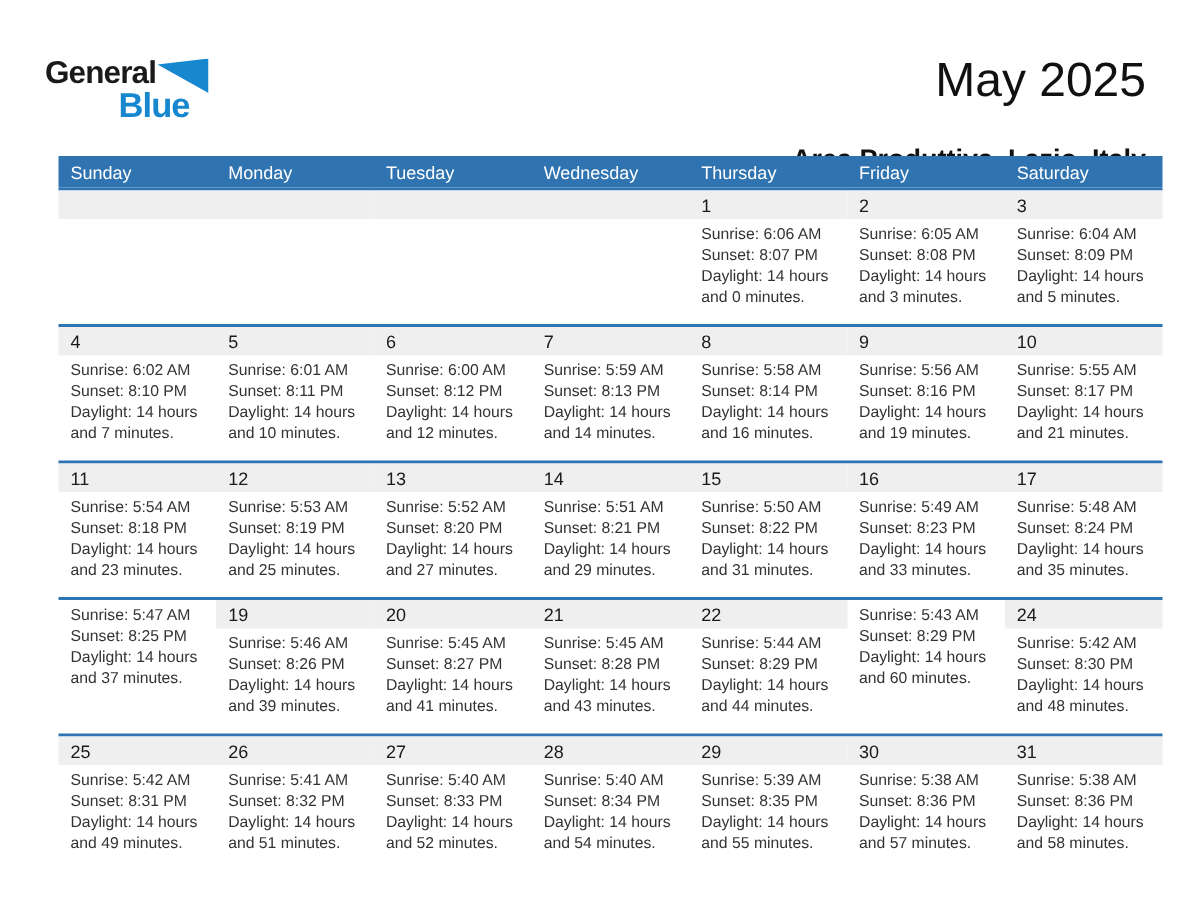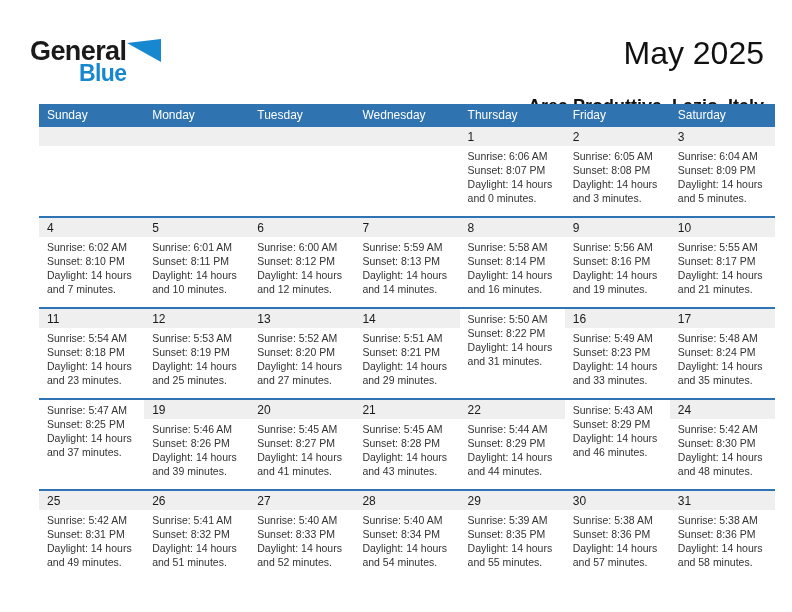--- a/index.html
+++ b/index.html
@@ -12,21 +12,21 @@
   }
   *{box-sizing:border-box;}
   html,body{margin:0;padding:0;background:#fff;}
   .page{
     position:relative;width:792px;height:612px;background:#ffffff;
     font-family:"Liberation Sans",sans-serif;overflow:hidden;
   }
   
   .logo{position:absolute;left:30px;top:38px;}
   .logo-top{display:flex;align-items:flex-start;line-height:1;}
-  .logo-general{font-size:27px;font-weight:600;color:#1a1a1a;letter-spacing:-0.6px;}
+  .logo-general{font-size:21px;font-weight:600;color:#1a1a1a;letter-spacing:-0.6px;}
   .logo-flag{margin-left:1px;margin-top:1px;}
   .logo-blue{font-size:23px;font-weight:600;letter-spacing:-0.6px;color:var(--brand-blue);line-height:1;margin-top:-3px;padding-left:49px;}
   
   .titles{position:absolute;right:28px;top:36px;text-align:right;color:#111;}
   .month-title{font-size:32px;line-height:1.1;}
   .subtitle{font-size:18px;font-weight:600;margin-top:25px;}
   
   .calendar{position:absolute;left:39px;top:104px;width:736px;}
   .weekday-row{display:flex;background:var(--header-bg);height:21px;align-items:center;}
   .weekday{flex:1 1 0;color:#ffffff;font-size:12px;padding-left:8px;white-space:nowrap;}
@@ -204,20 +204,21 @@
           <div class="day-cell">
             <div class="day-num">14</div>
             <div class="day-details">
               <div class="detail-line">Sunrise: 5:51 AM</div>
               <div class="detail-line">Sunset: 8:21 PM</div>
               <div class="detail-line">Daylight: 14 hours</div>
               <div class="detail-line">and 29 minutes.</div>
             </div>
           </div>
           <div class="day-cell">
+            <div class="day-num">15</div>
             <div class="day-details">
               <div class="detail-line">Sunrise: 5:50 AM</div>
               <div class="detail-line">Sunset: 8:22 PM</div>
               <div class="detail-line">Daylight: 14 hours</div>
               <div class="detail-line">and 31 minutes.</div>
             </div>
           </div>
           <div class="day-cell">
             <div class="day-num">16</div>
             <div class="day-details">
@@ -280,21 +281,21 @@
               <div class="detail-line">Sunset: 8:29 PM</div>
               <div class="detail-line">Daylight: 14 hours</div>
               <div class="detail-line">and 44 minutes.</div>
             </div>
           </div>
           <div class="day-cell">
             <div class="day-details">
               <div class="detail-line">Sunrise: 5:43 AM</div>
               <div class="detail-line">Sunset: 8:29 PM</div>
               <div class="detail-line">Daylight: 14 hours</div>
-              <div class="detail-line">and 46 minutes.</div>
+              <div class="detail-line">and 60 minutes.</div>
             </div>
           </div>
           <div class="day-cell">
             <div class="day-num">24</div>
             <div class="day-details">
               <div class="detail-line">Sunrise: 5:42 AM</div>
               <div class="detail-line">Sunset: 8:30 PM</div>
               <div class="detail-line">Daylight: 14 hours</div>
               <div class="detail-line">and 48 minutes.</div>
             </div>

